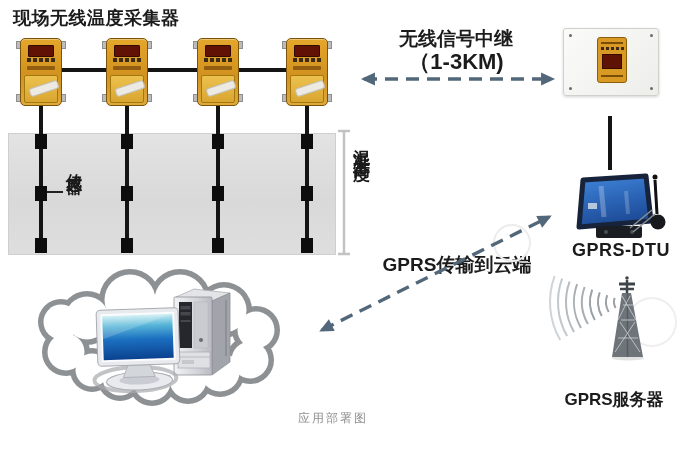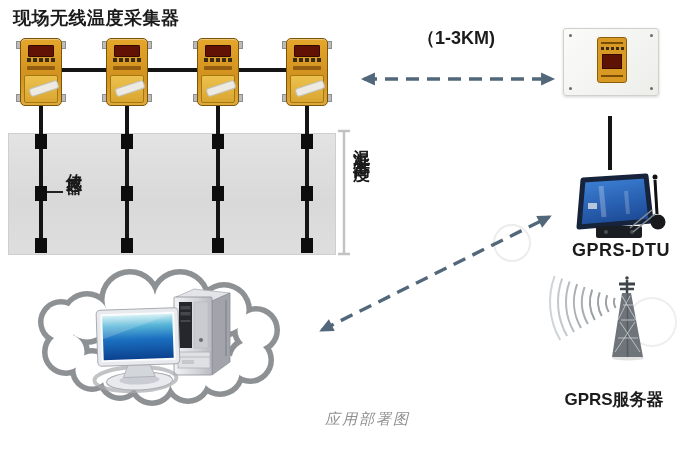--- a/index.html
+++ b/index.html
@@ -4,28 +4,28 @@
 <style>
   html,body{margin:0;padding:0;}
   body{font-family:"Liberation Sans","DejaVu Sans",sans-serif;background:#ffffff;}
   #stage{position:relative;width:685px;height:450px;background:#ffffff;overflow:hidden;}
 
   .lbl{position:absolute;color:#1b1b1b;font-weight:bold;white-space:nowrap;}
   .vtext{writing-mode:vertical-rl;text-orientation:upright;}
 
   #title{left:13px;top:6px;font-size:18px;letter-spacing:.5px;}
   #relay-block{left:372px;top:27px;width:168px;text-align:center;font-size:19px;line-height:23px;}
-  #relay-block .l2{font-size:18px;}
+  #relay-block .l2{font-size:22px;}
   #repeater-label{left:564px;top:94px;width:98px;text-align:center;font-size:17px;}
   #dtu-label{left:572px;top:240px;width:90px;text-align:center;font-size:18px;letter-spacing:.5px;}
   #gprs-block{left:350px;top:252px;width:214px;text-align:center;font-size:19px;line-height:25px;}
   #server-label{left:561px;top:366px;width:106px;text-align:center;font-size:17px;margin-top:22px;}
   #sensor-label{left:63px;top:160px;font-size:16px;letter-spacing:3px;}
   #concrete-label{left:350px;top:135px;font-size:17px;letter-spacing:4px;}
-  #caption{left:298px;top:410px;width:112px;text-align:right;font-size:15px;color:#8f8f8f;font-weight:normal;letter-spacing:2px;font-style:italic;}
+  #caption{left:298px;top:410px;width:112px;text-align:left;font-size:12px;color:#8f8f8f;font-weight:normal;letter-spacing:2px;}
 
   
   #slab{position:absolute;left:8px;top:133px;width:326px;height:120px;
         background:linear-gradient(180deg,#e3e3e3 0%,#d9d9d9 55%,#dedede 100%);
         border:1px solid #cfcfcf;}
 
   
   .collector{position:absolute;top:38px;width:44px;height:68px;z-index:5;}
   .collector .tab{position:absolute;width:7px;height:6px;background:#bcbcbc;border:1px solid #8e8e8e;}
   .collector .tab.tl{left:-3px;top:3px;} .collector .tab.tr{right:-3px;top:3px;}
@@ -340,26 +340,28 @@
           <i></i>
         </div>
       <div class="disp"></div>
       <div class="bar2"></div>
     </div>
   </div>
 
   <div id="title" class="lbl">现场无线温度采集器</div>
 
   <div id="relay-block" class="lbl">
+    <div>无线信号中继</div>
     <div class="l2">（1-3KM)</div>
   </div>
 
   <div id="dtu-label" class="lbl">GPRS-DTU</div>
 
   <div id="gprs-block" class="lbl">
+    <div>GPRS传输到云端</div>
   </div>
 
   <div id="server-label" class="lbl">GPRS服务器</div>
   <div id="sensor-label" class="lbl vtext">传感器</div>
   <div id="concrete-label" class="lbl vtext">混凝土高度</div>
   <div id="caption" class="lbl">应用部署图</div>
 
 </div>
 
 </body></html>

